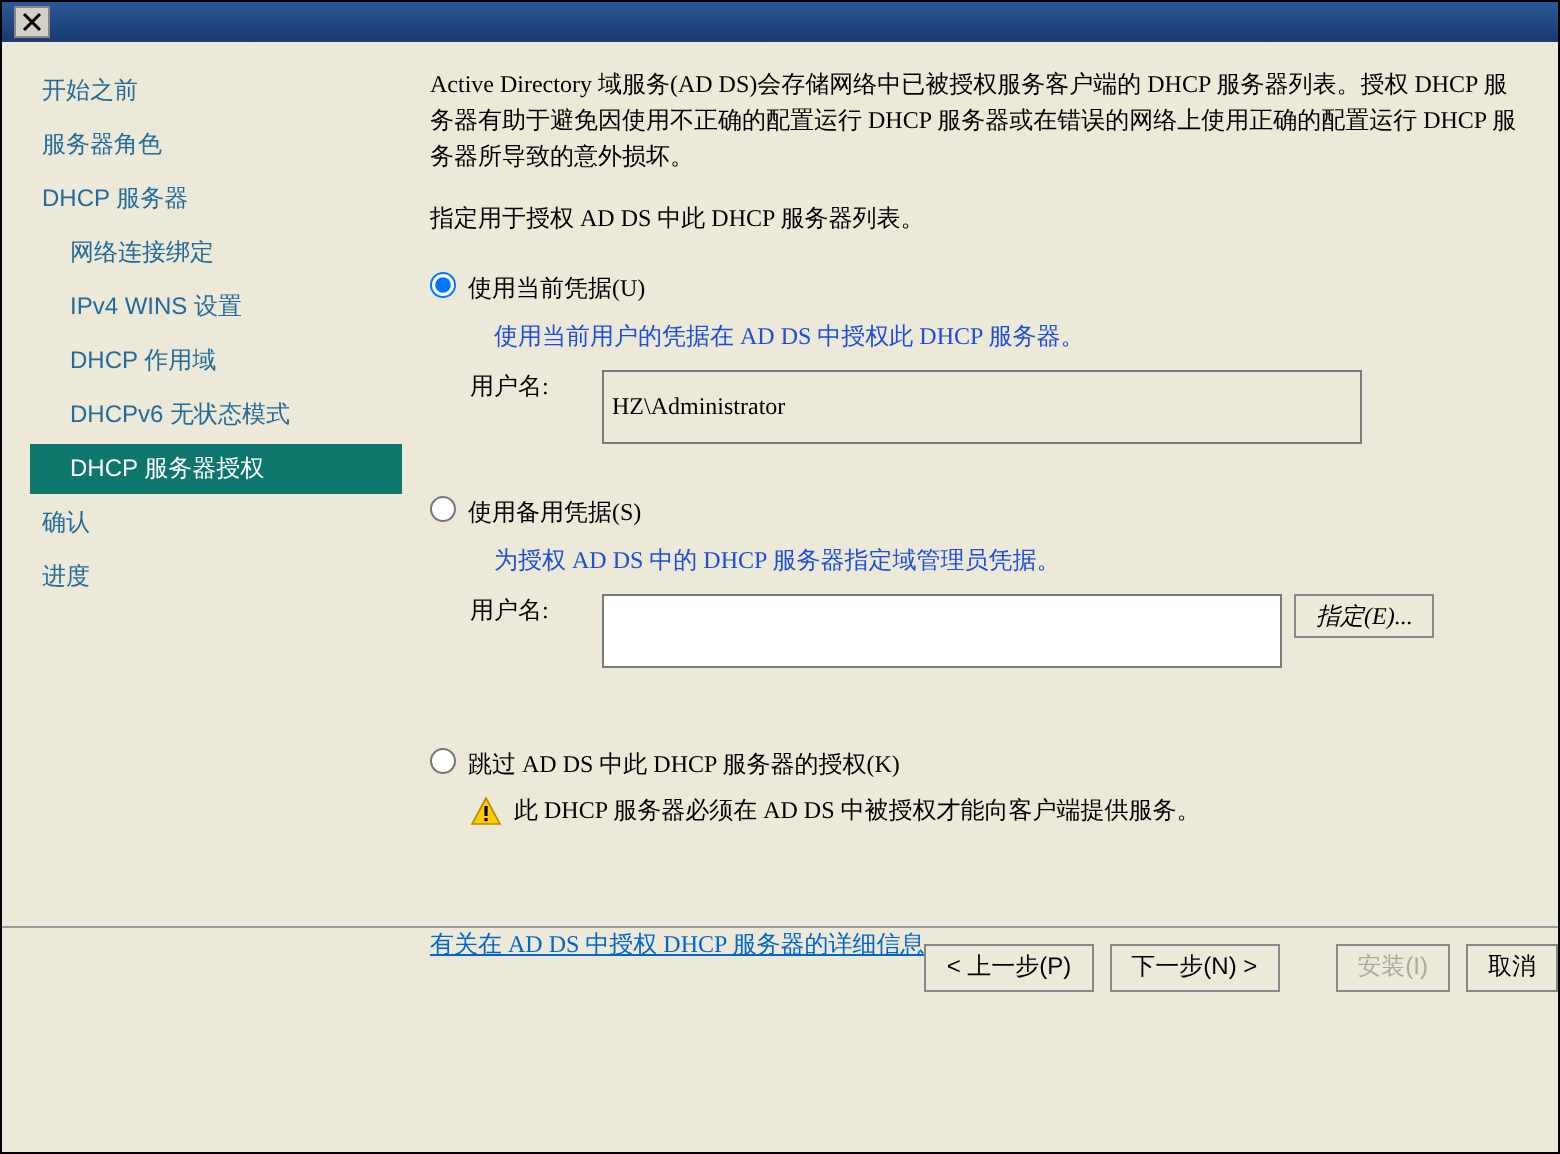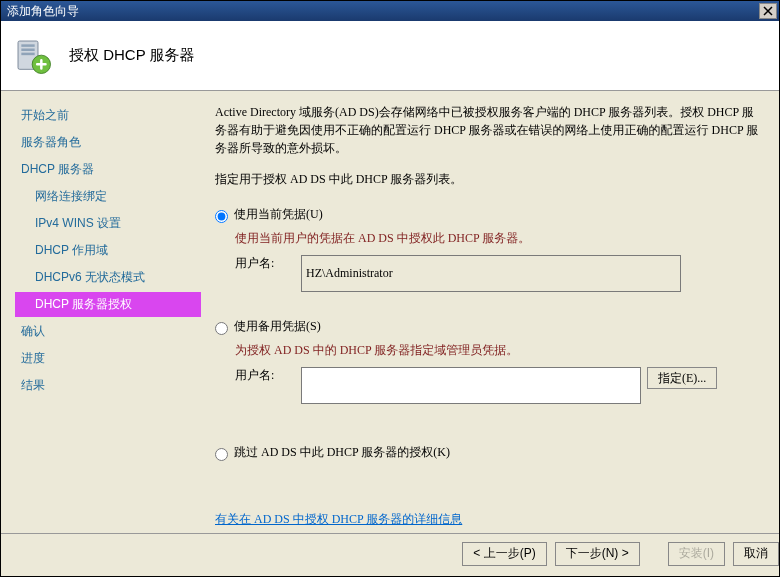--- a/index.html
+++ b/index.html
@@ -8,79 +8,66 @@
 .titlebar { height: 20px; background: linear-gradient(to bottom, #2b5797, #1a3a6e); color: #fff; display: flex; align-items: center; padding: 0 2px 0 6px; font-size: 12px; }
 .titlebar-text { flex: 1; }
 .close-btn { width: 18px; height: 16px; background: #d4d0c8; border: 1px solid #888; display: flex; align-items: center; justify-content: center; font-size: 10px; color: #000; cursor: pointer; }
 .header { height: 70px; background: #fff; border-bottom: 1px solid #999; display: flex; align-items: center; padding-left: 12px; }
 .header-icon { width: 40px; height: 40px; margin-right: 16px; }
 .header-title { font-size: 15px; color: #000; }
 .body { display: flex; height: 442px; background: #ece9d8; }
 .sidebar { width: 200px; padding: 12px 0 12px 14px; }
 .nav-item { padding: 4px 6px; color: #236b9b; cursor: pointer; margin-bottom: 2px; }
 .nav-item.indent { padding-left: 20px; }
-.nav-item.active { background: #d946ef; color: #fff; }
+.nav-item.active { background: #0f766e; color: #fff; }
 .content { flex: 1; padding: 12px 18px 12px 14px; font-family: SimSun, serif; }
 .desc { color: #000; line-height: 1.5; margin-bottom: 14px; }
 .instruction { margin-bottom: 18px; }
 .radio-block { margin-bottom: 26px; }
-.radio-row { display: flex; align-items: flex-end; margin-bottom: 6px; }
+.radio-row { display: flex; align-items: flex-start; margin-bottom: 6px; }
 .radio-row input[type=radio] { margin-right: 6px; }
-.sub { margin-left: 20px; color: #7f1d1d; margin-bottom: 8px; line-height: 1.5; }
+.sub { margin-left: 32px; color: #1d4ed8; margin-bottom: 8px; line-height: 1.5; }
 .field-row { display: flex; margin-left: 20px; gap: 6px; }
 .field-label { width: 60px; }
 .text-input { height: 37px; padding: 2px 4px; font-family: inherit; font-size: 12px; border: 1px solid #7a7a7a; background: #fff; }
 .text-input.ro { background: #ece9d8; width: 380px; }
 .text-input.w { width: 340px; }
-.btn { height: 22px; padding: 2px 10px; font-family: inherit; font-size: 12px; background: #ece9d8; border: 1px solid #888; cursor: pointer; }
+.btn { height: 22px; padding: 2px 10px; font-family: inherit; font-size: 12px; background: #ece9d8; border: 1px solid #888; cursor: pointer; font-style: italic; }
 .btn:disabled { color: #888; }
 .warn-row { display: flex; align-items: center; margin-left: 20px; gap: 6px; margin-top: 4px; }
 .warn-icon { width: 16px; height: 16px; }
 .link { color: #0066cc; text-decoration: underline; cursor: pointer; margin-top: 24px; display: inline-block; }
 .footer { height: 40px; border-top: 1px solid #999; background: #ece9d8; display: flex; align-items: center; justify-content: flex-end; gap: 8px; }
 .nav-btn { height: 24px; padding: 2px 10px; font-family: inherit; font-size: 12px; background: #ece9d8; border: 1px solid #888; cursor: pointer; }
 </style>
 </head>
 <body>
 <div class="window">
 
   <div class="titlebar">
-    <span class="titlebar-text">添加角色向导</span>
     <div class="close-btn">
       <svg width="10" height="10" viewBox="0 0 10 10">
           <path d="M1 1 L9 9 M9 1 L1 9" stroke="#000" stroke-width="1.5"></path>
         </svg>
     </div>
   </div>
 
-  <div class="header">
-    <svg class="header-icon" viewBox="0 0 48 48">
-      <rect x="6" y="6" width="24" height="34" rx="2" fill="#d0d7df" stroke="#6b7a8c" stroke-width="1"></rect>
-      <rect x="10" y="10" width="16" height="3" fill="#8fa3b8"></rect>
-      <rect x="10" y="15" width="16" height="3" fill="#8fa3b8"></rect>
-      <rect x="10" y="20" width="16" height="3" fill="#8fa3b8"></rect>
-      <circle cx="34" cy="34" r="11" fill="#6fbf3f" stroke="#3a7a1f" stroke-width="1"></circle>
-      <path d="M29 34 h10 M34 29 v10" stroke="#fff" stroke-width="3" stroke-linecap="round"></path>
-    </svg>
-    <div class="header-title">授权 DHCP 服务器</div>
-  </div>
 
   <div class="body">
     <div class="sidebar">
       <div class="nav-item">开始之前</div>
       <div class="nav-item">服务器角色</div>
       <div class="nav-item">DHCP 服务器</div>
       <div class="nav-item indent">网络连接绑定</div>
       <div class="nav-item indent">IPv4 WINS 设置</div>
       <div class="nav-item indent">DHCP 作用域</div>
       <div class="nav-item indent">DHCPv6 无状态模式</div>
       <div class="nav-item indent active">DHCP 服务器授权</div>
       <div class="nav-item">确认</div>
       <div class="nav-item">进度</div>
-      <div class="nav-item">结果</div>
     </div>
 
     <div class="content">
       <div class="desc">Active Directory 域服务(AD DS)会存储网络中已被授权服务客户端的 DHCP 服务器列表。授权 DHCP 服务器有助于避免因使用不正确的配置运行 DHCP 服务器或在错误的网络上使用正确的配置运行 DHCP 服务器所导致的意外损坏。</div>
       <div class="instruction">指定用于授权 AD DS 中此 DHCP 服务器列表。</div>
 
       <div class="radio-block">
         <div class="radio-row">
           <input type="radio" name="cred" checked="" style="">
           <label>使用当前凭据(U)</label>
@@ -103,20 +90,28 @@
           <input class="text-input w" value="" style="">
           <button class="btn">指定(E)...</button>
         </div>
       </div>
 
       <div class="radio-block" style="margin-top:40px">
         <div class="radio-row">
           <input type="radio" name="cred" style="">
           <label>跳过 AD DS 中此 DHCP 服务器的授权(K)</label>
         </div>
+        <div class="warn-row">
+          <svg class="warn-icon" viewBox="0 0 16 16">
+            <path d="M8 1 L15 14 H1 Z" fill="#ffcc00" stroke="#b88a00" stroke-width="0.8"></path>
+            <rect x="7.2" y="5" width="1.6" height="5" fill="#000"></rect>
+            <rect x="7.2" y="11" width="1.6" height="1.6" fill="#000"></rect>
+          </svg>
+          <span>此 DHCP 服务器必须在 AD DS 中被授权才能向客户端提供服务。</span>
+        </div>
       </div>
 
       <a class="link">有关在 AD DS 中授权 DHCP 服务器的详细信息</a>
     </div>
   </div>
 
   <div class="footer">
     <button class="nav-btn">&lt; 上一步(P)</button>
     <button class="nav-btn">下一步(N) &gt;</button>
     <span style="width:12px"></span>

